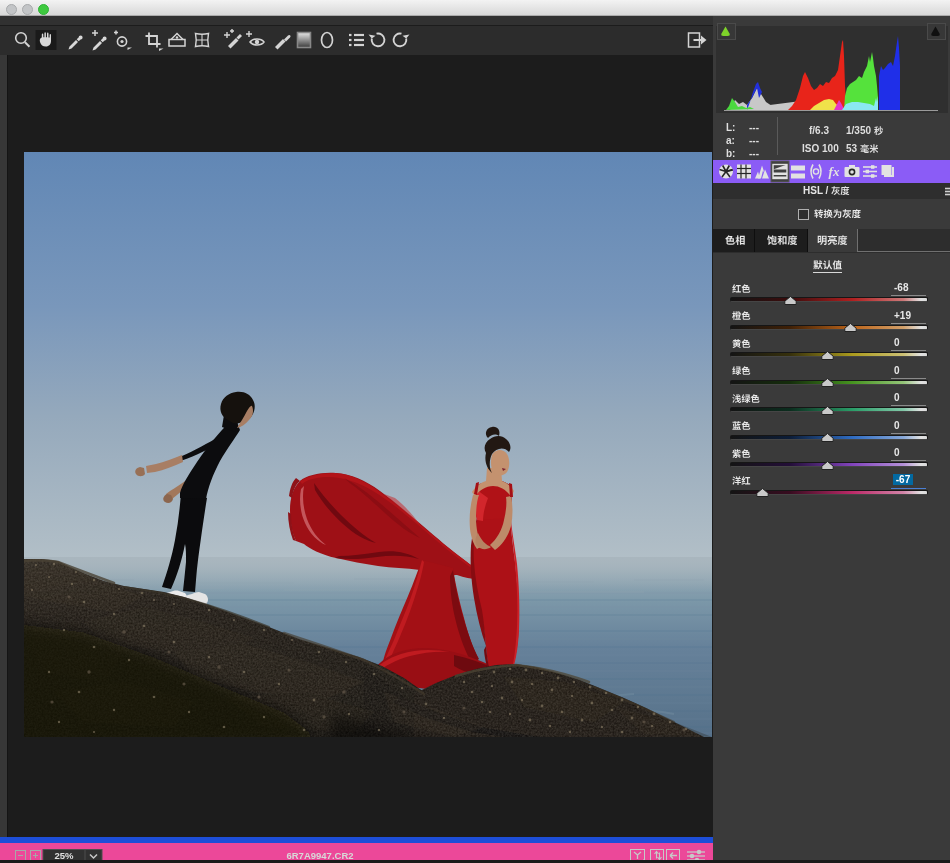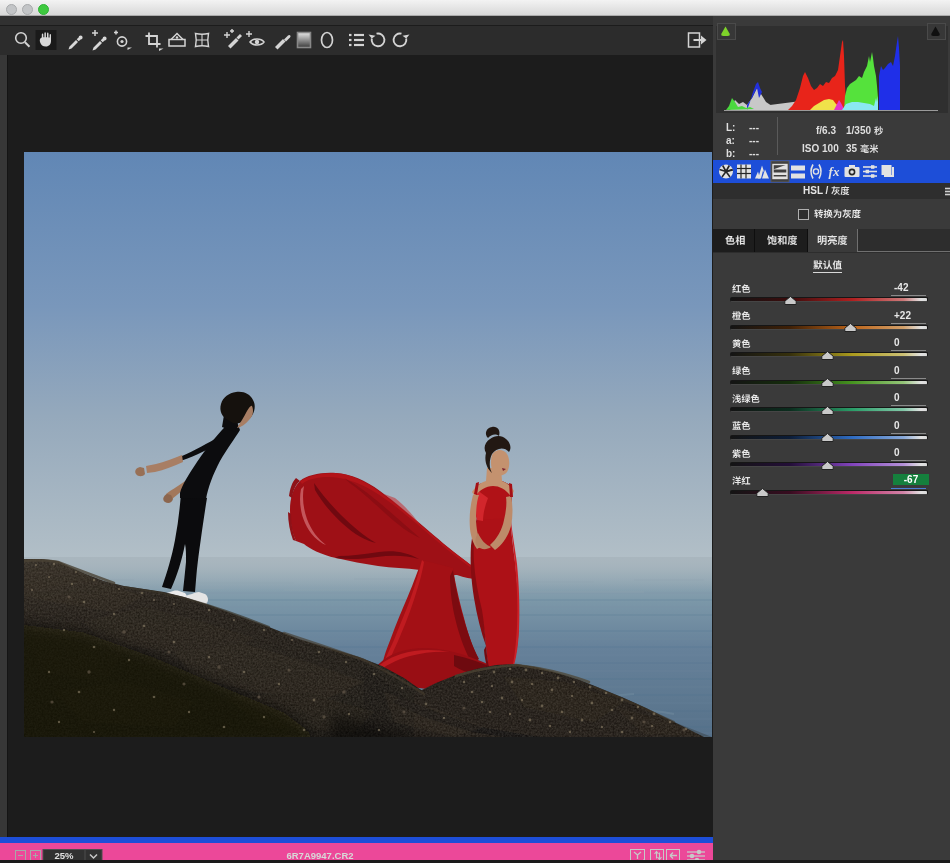--- a/index.html
+++ b/index.html
@@ -14,21 +14,21 @@
 #toolbar .upper{position:absolute;left:0;top:0;width:100%;height:9px;background:#313131;border-bottom:1px solid #1c1c1c;}
 #canvas{position:absolute;left:0;top:55px;width:713px;height:782px;background:#1c1c1c;}
 #leftstrip{position:absolute;left:0;top:55px;width:7px;height:805px;background:#373737;border-right:1px solid #141414;}
 #photo{position:absolute;left:24px;top:152px;width:688px;height:585px;}
 #rightpanel{position:absolute;left:713px;top:16px;width:237px;height:844px;background:#3a3a3a;}
 #bottombar{position:absolute;left:0;top:837px;width:713px;height:23px;background:#ec4899;border-top:6px solid #1d4ed8;}
 #bottomstrip{position:absolute;left:0;top:860px;width:950px;height:3px;background:#1a1a1a;}
 #histo{position:absolute;left:3px;top:10px;width:232px;height:87px;background:#2f2f2f;}
 .cliptri{position:absolute;top:7px;width:17px;height:15px;background:#373737;border:1px solid #4a4a4a;}
 #exif{position:absolute;left:0;top:97px;width:237px;height:63px;color:#dfdfdf;font-size:10px;font-weight:bold;}
-#tabsrow{position:absolute;left:0;top:144px;width:237px;height:23px;background:#1d4ed8;}
+#tabsrow{position:absolute;left:0;top:144px;width:237px;height:23px;background:#8b5cf6;}
 #panelheader{position:absolute;left:0;top:167px;width:237px;height:16px;background:#2e2e2e;color:#e4e4e4;
 font-size:10px;font-weight:bold;padding-left:15px;}
 #content{position:absolute;left:0;top:183px;width:237px;height:661px;background:#3a3a3a;}
 .slider-val{position:absolute;left:181px;width:35px;color:#e8e8e8;font-size:10px;font-weight:bold;}
 .slider-line{position:absolute;left:178px;width:35px;height:1px;background:#8a8a8a;}
 .track{position:absolute;left:17px;width:196px;height:3px;border-radius:2px;border:1px solid #161616;border-bottom-color:#454545;}
 .thumb{position:absolute;width:13px;height:9px;}
 </style>
 </head>
 <body>
@@ -447,27 +447,27 @@
       </svg></div>
 
   <div id="exif">
     <div class="abs" style="left:13px;top:9px;">L:</div>
     <div class="abs" style="left:36px;top:9px;">---</div>
     <div class="abs" style="left:13px;top:22px;">a:</div>
     <div class="abs" style="left:36px;top:22px;">---</div>
     <div class="abs" style="left:13px;top:35px;">b:</div>
     <div class="abs" style="left:36px;top:35px;">---</div>
     <div class="abs" style="left:64px;top:4px;width:1px;height:38px;background:#5a5a5a;"></div>
-    <div class="abs" style="left:103px;top:12px;">f/6.3</div>
+    <div class="abs" style="left:96px;top:12px;">f/6.3</div>
     <div class="abs" style="left:133px;top:12px;">1/350</div>
       <svg class="abs" style="left:160.5px;top:12.5px;" width="9.3" height="9.9" viewBox="0 0 9.3 9.9">
         <path transform="translate(0.00,8.18) scale(0.009300,-0.009300)" d="M476 678C464 574 441 460 410 388C437 377 487 355 510 340C542 419 571 543 586 658ZM765 666C805 579 846 463 859 387L970 427C953 502 913 614 868 701ZM826 357C754 155 600 65 356 24C381 -4 408 -50 419 -85C689 -24 856 86 939 325ZM622 849V229H736V849ZM363 841C280 806 154 776 40 759C53 733 68 692 72 666C108 670 146 676 184 682V568H33V457H168C132 360 76 252 20 187C39 157 65 107 76 73C115 123 152 193 184 269V-89H301V311C324 273 347 233 359 206L428 300C410 324 328 416 301 441V457H424V568H301V705C347 716 391 729 430 743Z" fill="#dfdfdf"></path>
       </svg>
     <div class="abs" style="left:89px;top:30px;">ISO 100</div>
-    <div class="abs" style="left:133px;top:30px;">35</div>
+    <div class="abs" style="left:133px;top:30px;">53</div>
       <svg class="abs" style="left:146.5px;top:30.5px;" width="18.6" height="9.9" viewBox="0 0 18.6 9.9">
         <path transform="translate(0.00,8.18) scale(0.009300,-0.009300)" d="M306 589H692V539H306ZM186 656V473H820V656ZM412 831 439 783H46V692H955V783H573C559 808 541 838 525 861ZM57 434V257H161V356H700C576 331 372 312 202 303C210 286 219 258 221 240C280 242 344 245 407 250V219L114 200L121 132L407 151V116L67 95L74 19L407 41C410 -51 454 -76 594 -76C626 -76 789 -76 823 -76C927 -76 963 -52 976 38C944 43 901 56 875 70C869 18 858 9 811 9C772 9 633 9 603 9C539 9 526 15 526 49L922 75L915 148L526 124V158L856 180L849 247L526 226V261C613 270 694 281 760 295L717 356H836V263H945V434Z" fill="#dfdfdf"></path>
         <path transform="translate(9.30,8.18) scale(0.009300,-0.009300)" d="M784 806C753 727 697 623 650 557L755 510C804 571 866 666 918 754ZM97 754C149 680 203 582 221 519L340 572C318 638 261 731 206 801ZM435 849V475H50V354H353C273 232 146 112 24 44C52 19 92 -27 113 -57C231 20 347 140 435 274V-90H564V277C654 146 771 25 887 -53C909 -20 950 28 979 52C858 119 731 235 648 354H950V475H564V849Z" fill="#dfdfdf"></path>
       </svg>
   </div>
 
   <div id="tabsrow">
     <svg width="237" height="23" viewBox="0 0 237 23">
       <rect x="58" y="1" width="18" height="21" fill="#404040" stroke="#5a5a5a" stroke-width="1"></rect>
       <g stroke="#e2e2e2" fill="none" stroke-width="1.3">
@@ -592,32 +592,32 @@
         <path transform="translate(0.00,8.54) scale(0.009700,-0.009700)" d="M197 111C205 55 211 -16 208 -63L283 -54C284 -7 278 64 267 118ZM293 113C308 64 321 0 323 -41L395 -25C391 16 377 78 361 126ZM389 119C407 81 424 31 429 -1L504 28C497 60 479 107 459 144ZM108 132C91 77 63 1 35 -47L116 -84C142 -34 166 44 185 100ZM670 848V594V571H518V458H665C651 304 607 132 470 -13C500 -31 537 -59 559 -82C650 18 703 130 733 244C771 109 826 -6 906 -81C923 -50 960 -8 985 12C873 100 808 271 772 458H954V571H772V593V743C808 695 845 637 861 598L942 647C921 691 872 759 832 809L772 775V848ZM168 694C183 647 194 587 196 547L247 563C244 602 231 662 215 708ZM168 739H253V515H168ZM407 660V515H323V559L363 544C377 574 392 618 407 660ZM359 710C353 671 337 612 323 571V739H407V694ZM83 389V296H237V248L59 243L63 140C182 146 346 155 504 164L506 258L339 252V296H490V389H339V435H498V820H81V435H237V389Z" fill="#e8e8e8"></path>
         <path transform="translate(9.70,8.54) scale(0.009700,-0.009700)" d="M118 762C169 714 243 646 277 605L360 691C323 730 247 794 197 838ZM602 845C600 520 610 187 357 2C390 -20 428 -57 448 -88C563 2 630 121 668 256C708 131 776 -2 894 -90C913 -59 947 -23 980 0C759 154 726 458 716 561C722 654 723 750 724 845ZM39 541V426H189V124C189 70 153 30 129 12C148 -6 180 -48 190 -72C208 -49 240 -22 430 116C418 139 402 187 395 219L305 156V541Z" fill="#e8e8e8"></path>
         <path transform="translate(19.40,8.54) scale(0.009700,-0.009700)" d="M585 848C583 820 581 790 577 758H335V656H563L551 587H378V30H291V-71H968V30H891V587H660L677 656H945V758H697L712 844ZM483 30V87H781V30ZM483 362H781V306H483ZM483 444V499H781V444ZM483 225H781V169H483ZM236 847C188 704 106 562 20 471C40 441 72 375 83 346C102 367 120 390 138 414V-89H249V592C287 663 320 738 347 811Z" fill="#e8e8e8"></path>
       </svg>
       <div class="abs" style="left:99.5px;top:72.5px;width:29px;height:1px;background:#d8d8d8;"></div>
     <div id="sliders">
       <svg class="abs" style="left:19px;top:84.5px;" width="18.6" height="9.9" viewBox="0 0 18.6 9.9">
           <path transform="translate(0.00,8.18) scale(0.009300,-0.009300)" d="M27 73 48 -50C147 -27 275 3 395 32L382 145C254 117 118 88 27 73ZM58 414C76 422 101 429 190 439C157 396 128 363 112 348C78 312 55 291 27 285C41 252 61 194 67 170C95 185 140 196 406 238C402 264 400 311 401 343L233 320C308 399 379 491 435 584L330 652C312 617 291 582 269 549L182 542C237 621 291 715 331 806L211 855C172 739 103 618 80 587C57 555 40 534 19 528C32 497 52 438 58 414ZM405 91V-30H963V91H748V646H942V766H422V646H617V91Z" fill="#e8e8e8"></path>
           <path transform="translate(9.30,8.18) scale(0.009300,-0.009300)" d="M452 461V341H265V461ZM569 461H752V341H569ZM565 666C540 633 509 598 481 571H256C286 601 314 633 341 666ZM334 857C266 732 145 616 26 545C47 519 79 458 90 431C110 444 129 459 149 474V109C149 -35 206 -71 393 -71C436 -71 691 -71 737 -71C906 -71 948 -23 969 143C936 148 886 167 856 185C843 60 828 38 731 38C672 38 443 38 391 38C282 38 265 48 265 110V227H752V194H870V571H625C670 619 714 672 749 721L671 779L648 772H417L442 815Z" fill="#e8e8e8"></path>
         </svg>
-        <div class="slider-val" style="top:83px;">-42</div>
+        <div class="slider-val" style="top:83px;">-68</div>
       <div class="slider-line" style="top:96px;"></div>
       <div class="track" style="top:98px;background:linear-gradient(90deg,#141414,#3c0c0c 30%,#b02020 62%,#cc7878 88%,#e2e2e2 97%,#d9d9d9);"></div>
       <svg class="thumb" style="left:71px;top:96.5px;" viewBox="0 0 13 9">
           <path d="M6.5,0.5 L12.2,5.2 L12.2,8.5 L0.8,8.5 L0.8,5.2 Z" fill="#c9c9c9" stroke="#222" stroke-width="1"></path>
         </svg>
 
       <svg class="abs" style="left:19px;top:112.0px;" width="18.6" height="9.9" viewBox="0 0 18.6 9.9">
           <path transform="translate(0.00,8.18) scale(0.009300,-0.009300)" d="M528 357H759V291H528ZM748 847 651 826C677 728 706 652 738 591H561C593 651 618 720 634 798L566 821L547 817H379V716H504C495 693 485 670 473 648L404 695L345 624V663H260V850H154V663H41V552H150C125 431 74 290 19 212C37 183 61 132 72 100C102 148 130 215 154 291V-89H260V355C281 311 300 266 311 235L379 322C362 352 289 470 260 510V552H345V622C367 606 394 587 418 568C385 530 348 498 307 477C330 456 359 416 372 390C389 400 405 411 420 423V198H725C711 150 687 88 666 43H531L599 63C594 101 574 157 551 197L448 168C467 129 482 79 488 43H329V-58H965V43H785C806 81 829 126 851 171L755 198H873V420L912 389C928 422 959 458 988 480C949 505 915 533 883 568L975 619L898 700C881 683 856 661 831 641L809 682L903 742L828 820C814 805 794 787 773 769C764 793 756 819 748 847ZM525 533V493H760V552C784 513 810 480 839 451H454C480 475 504 503 525 533Z" fill="#e8e8e8"></path>
           <path transform="translate(9.30,8.18) scale(0.009300,-0.009300)" d="M452 461V341H265V461ZM569 461H752V341H569ZM565 666C540 633 509 598 481 571H256C286 601 314 633 341 666ZM334 857C266 732 145 616 26 545C47 519 79 458 90 431C110 444 129 459 149 474V109C149 -35 206 -71 393 -71C436 -71 691 -71 737 -71C906 -71 948 -23 969 143C936 148 886 167 856 185C843 60 828 38 731 38C672 38 443 38 391 38C282 38 265 48 265 110V227H752V194H870V571H625C670 619 714 672 749 721L671 779L648 772H417L442 815Z" fill="#e8e8e8"></path>
         </svg>
-        <div class="slider-val" style="top:110.5px;">+22</div>
+        <div class="slider-val" style="top:110.5px;">+19</div>
       <div class="slider-line" style="top:123.5px;"></div>
       <div class="track" style="top:125.5px;background:linear-gradient(90deg,#141414,#3f2006 30%,#bc641a 62%,#d2a06a 88%,#e2e2e2 97%,#d9d9d9);"></div>
       <svg class="thumb" style="left:131.4px;top:124px;" viewBox="0 0 13 9">
           <path d="M6.5,0.5 L12.2,5.2 L12.2,8.5 L0.8,8.5 L0.8,5.2 Z" fill="#c9c9c9" stroke="#222" stroke-width="1"></path>
         </svg>
 
       <svg class="abs" style="left:19px;top:139.5px;" width="18.6" height="9.9" viewBox="0 0 18.6 9.9">
           <path transform="translate(0.00,8.18) scale(0.009300,-0.009300)" d="M572 32C680 -6 794 -56 861 -88L947 -8C881 21 774 61 674 96H863V452H563V501H954V610H719V671H885V776H719V850H595V776H408V850H286V776H121V671H286V610H50V501H439V452H150V96H329C261 58 144 14 47 -8C74 -31 111 -68 131 -92C234 -67 363 -16 444 33L353 96H628ZM408 610V671H595V610ZM265 236H439V178H265ZM563 236H742V178H563ZM265 369H439V313H265ZM563 369H742V313H563Z" fill="#e8e8e8"></path>
           <path transform="translate(9.30,8.18) scale(0.009300,-0.009300)" d="M452 461V341H265V461ZM569 461H752V341H569ZM565 666C540 633 509 598 481 571H256C286 601 314 633 341 666ZM334 857C266 732 145 616 26 545C47 519 79 458 90 431C110 444 129 459 149 474V109C149 -35 206 -71 393 -71C436 -71 691 -71 737 -71C906 -71 948 -23 969 143C936 148 886 167 856 185C843 60 828 38 731 38C672 38 443 38 391 38C282 38 265 48 265 110V227H752V194H870V571H625C670 619 714 672 749 721L671 779L648 772H417L442 815Z" fill="#e8e8e8"></path>
         </svg>
@@ -670,21 +670,21 @@
       <div class="slider-line" style="top:261px;"></div>
       <div class="track" style="top:263px;background:linear-gradient(90deg,#141414,#230e38 30%,#8244bc 62%,#b490d8 88%,#e2e2e2 97%,#d9d9d9);"></div>
       <svg class="thumb" style="left:108px;top:261.5px;" viewBox="0 0 13 9">
           <path d="M6.5,0.5 L12.2,5.2 L12.2,8.5 L0.8,8.5 L0.8,5.2 Z" fill="#c9c9c9" stroke="#222" stroke-width="1"></path>
         </svg>
 
       <svg class="abs" style="left:19px;top:277.0px;" width="18.6" height="9.9" viewBox="0 0 18.6 9.9">
           <path transform="translate(0.00,8.18) scale(0.009300,-0.009300)" d="M73 747C137 710 221 653 260 615L336 708C293 745 206 797 143 830ZM27 492C92 458 179 404 219 367L291 463C247 499 158 548 94 578ZM48 7 156 -65C208 35 261 153 305 263L210 335C160 215 95 86 48 7ZM775 851C756 795 723 721 694 667H545L597 688C582 736 543 802 506 852L400 810C429 767 459 711 475 667H355V554H584V452H388V340H584V236H323V122H584V-90H708V122H969V236H708V340H912V452H708V554H949V667H814C839 712 867 766 892 817Z" fill="#e8e8e8"></path>
           <path transform="translate(9.30,8.18) scale(0.009300,-0.009300)" d="M27 73 48 -50C147 -27 275 3 395 32L382 145C254 117 118 88 27 73ZM58 414C76 422 101 429 190 439C157 396 128 363 112 348C78 312 55 291 27 285C41 252 61 194 67 170C95 185 140 196 406 238C402 264 400 311 401 343L233 320C308 399 379 491 435 584L330 652C312 617 291 582 269 549L182 542C237 621 291 715 331 806L211 855C172 739 103 618 80 587C57 555 40 534 19 528C32 497 52 438 58 414ZM405 91V-30H963V91H748V646H942V766H422V646H617V91Z" fill="#e8e8e8"></path>
         </svg>
-      <div class="slider-val" style="top:274.5px;background:#15803d;color:#fff;width:36px;text-align:center;left:180px;">-67</div>
+      <div class="slider-val" style="top:274.5px;background:#0369a1;color:#fff;width:20px;text-align:center;left:180px;">-67</div>
       <div class="slider-line" style="top:288.5px;background:#4a7fd4;"></div>
       <div class="track" style="top:290.5px;background:linear-gradient(90deg,#141414,#380c20 30%,#bc2a68 62%,#d284a8 88%,#e2e2e2 97%,#d9d9d9);"></div>
       <svg class="thumb" style="left:42.7px;top:289px;" viewBox="0 0 13 9">
           <path d="M6.5,0.5 L12.2,5.2 L12.2,8.5 L0.8,8.5 L0.8,5.2 Z" fill="#c9c9c9" stroke="#222" stroke-width="1"></path>
         </svg>
     </div>
   </div>
 </div>
 <div id="bottombar">
   <svg class="abs" style="left:0;top:0;" width="713" height="23" viewBox="0 0 713 23">

